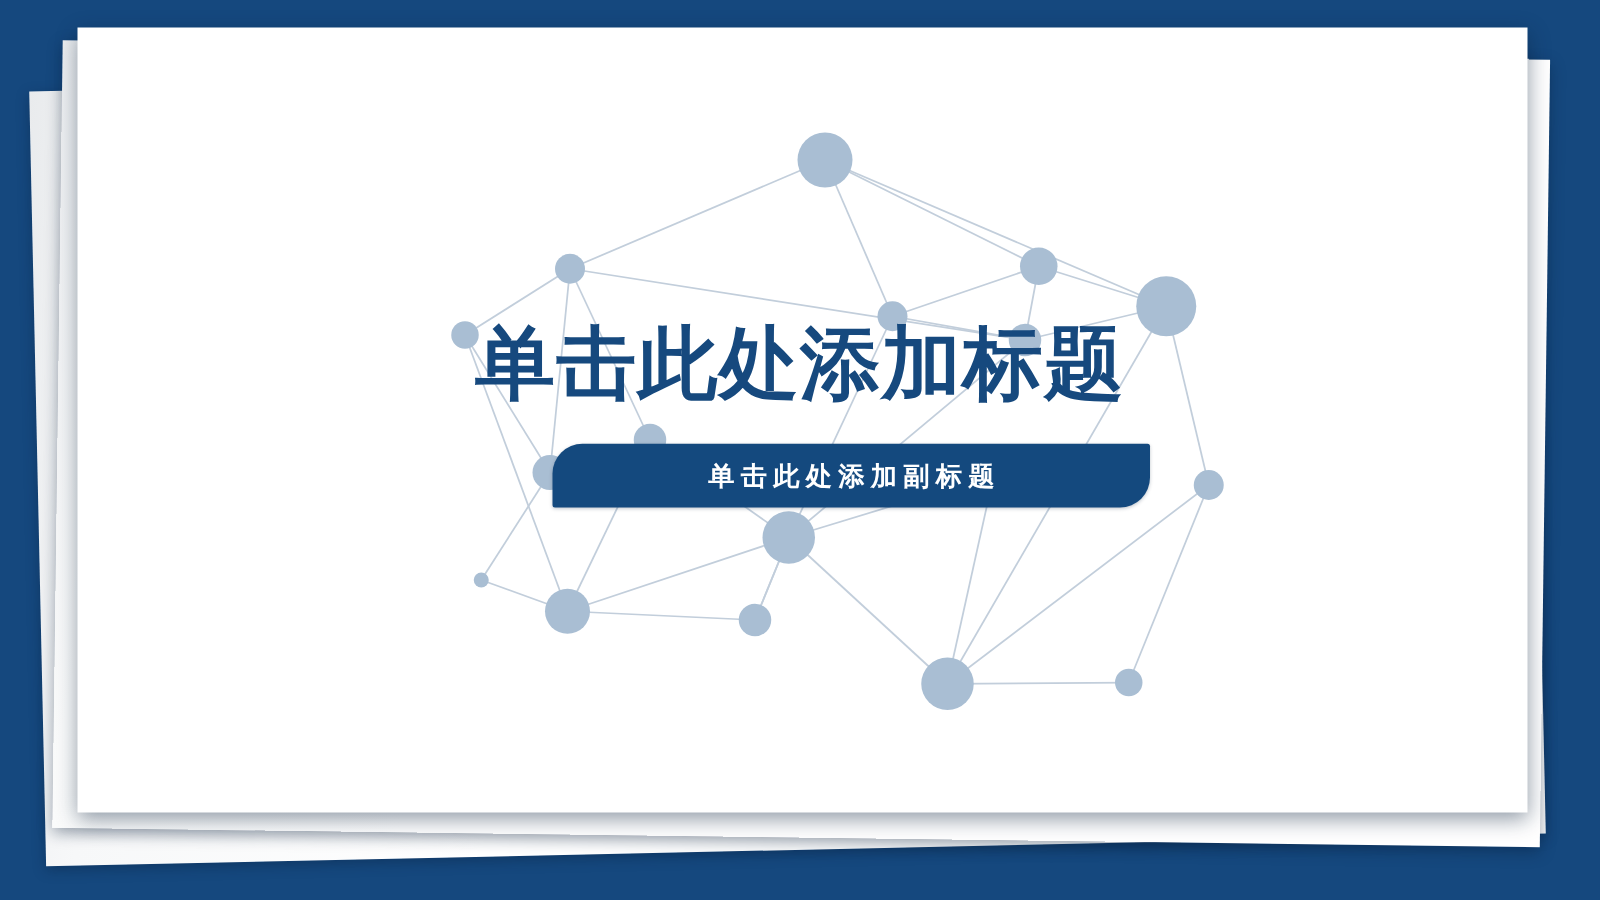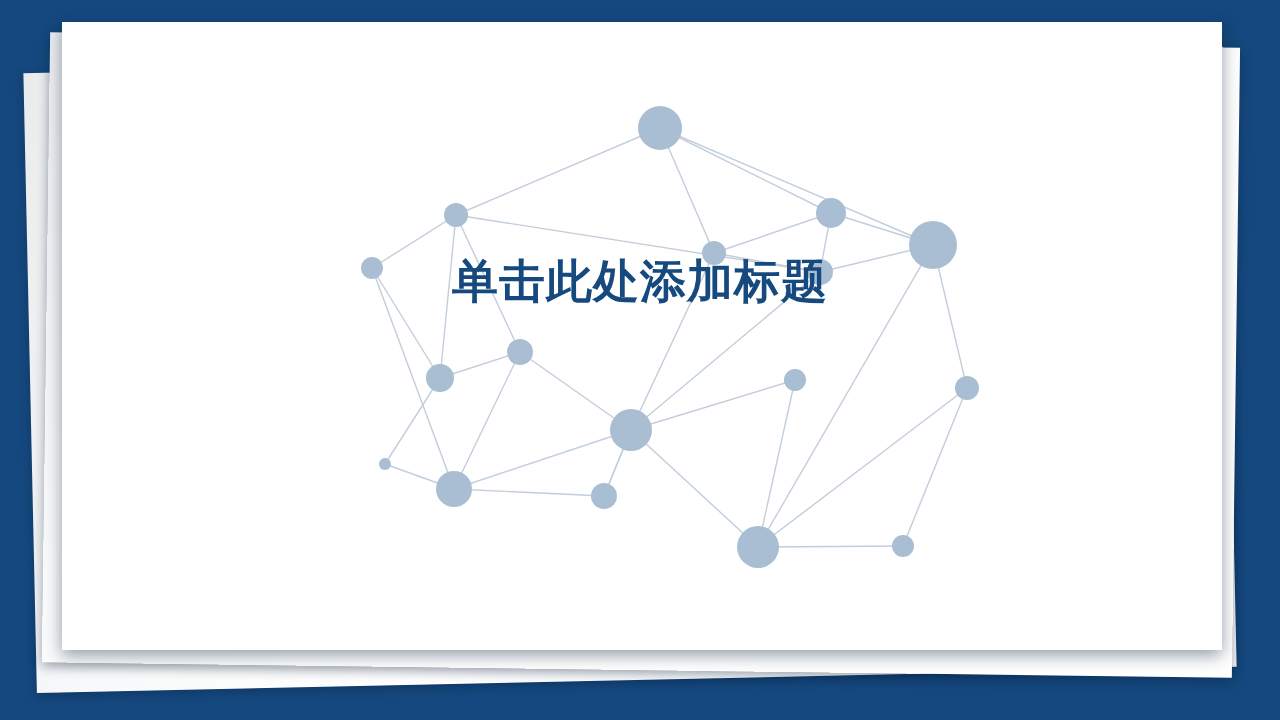--- a/index.html
+++ b/index.html
@@ -73,21 +73,21 @@
     position: absolute;
     left: 0;
     top: 256px;
     width: 1280px;
     text-align: center;
   }
 
   #main-title {
     margin: 0;
     font-family: "Liberation Sans", "DejaVu Sans", sans-serif;
-    font-size: 46px;
+    font-size: 64px;
     font-weight: 700;
     letter-spacing: 1px;
     line-height: 1.12;
     color: #16497e;
     white-space: nowrap;
   }
 
   
   #subtitle-bar {
     position: absolute;
@@ -177,14 +177,17 @@
         <circle cx="758" cy="547" r="21" fill="#a9bed3"></circle>
         <circle cx="903" cy="546" r="11" fill="#a9bed3"></circle>
         <circle cx="440" cy="378" r="14" fill="#a9bed3"></circle>
       </g>
   </svg>
 
   <div id="title-block">
     <h1 id="main-title">单击此处添加标题</h1>
   </div>
 
+  <div id="subtitle-bar">
+    <span id="subtitle-text">单击此处添加副标题</span>
+  </div>
 
 </div>
 
 </body></html>

